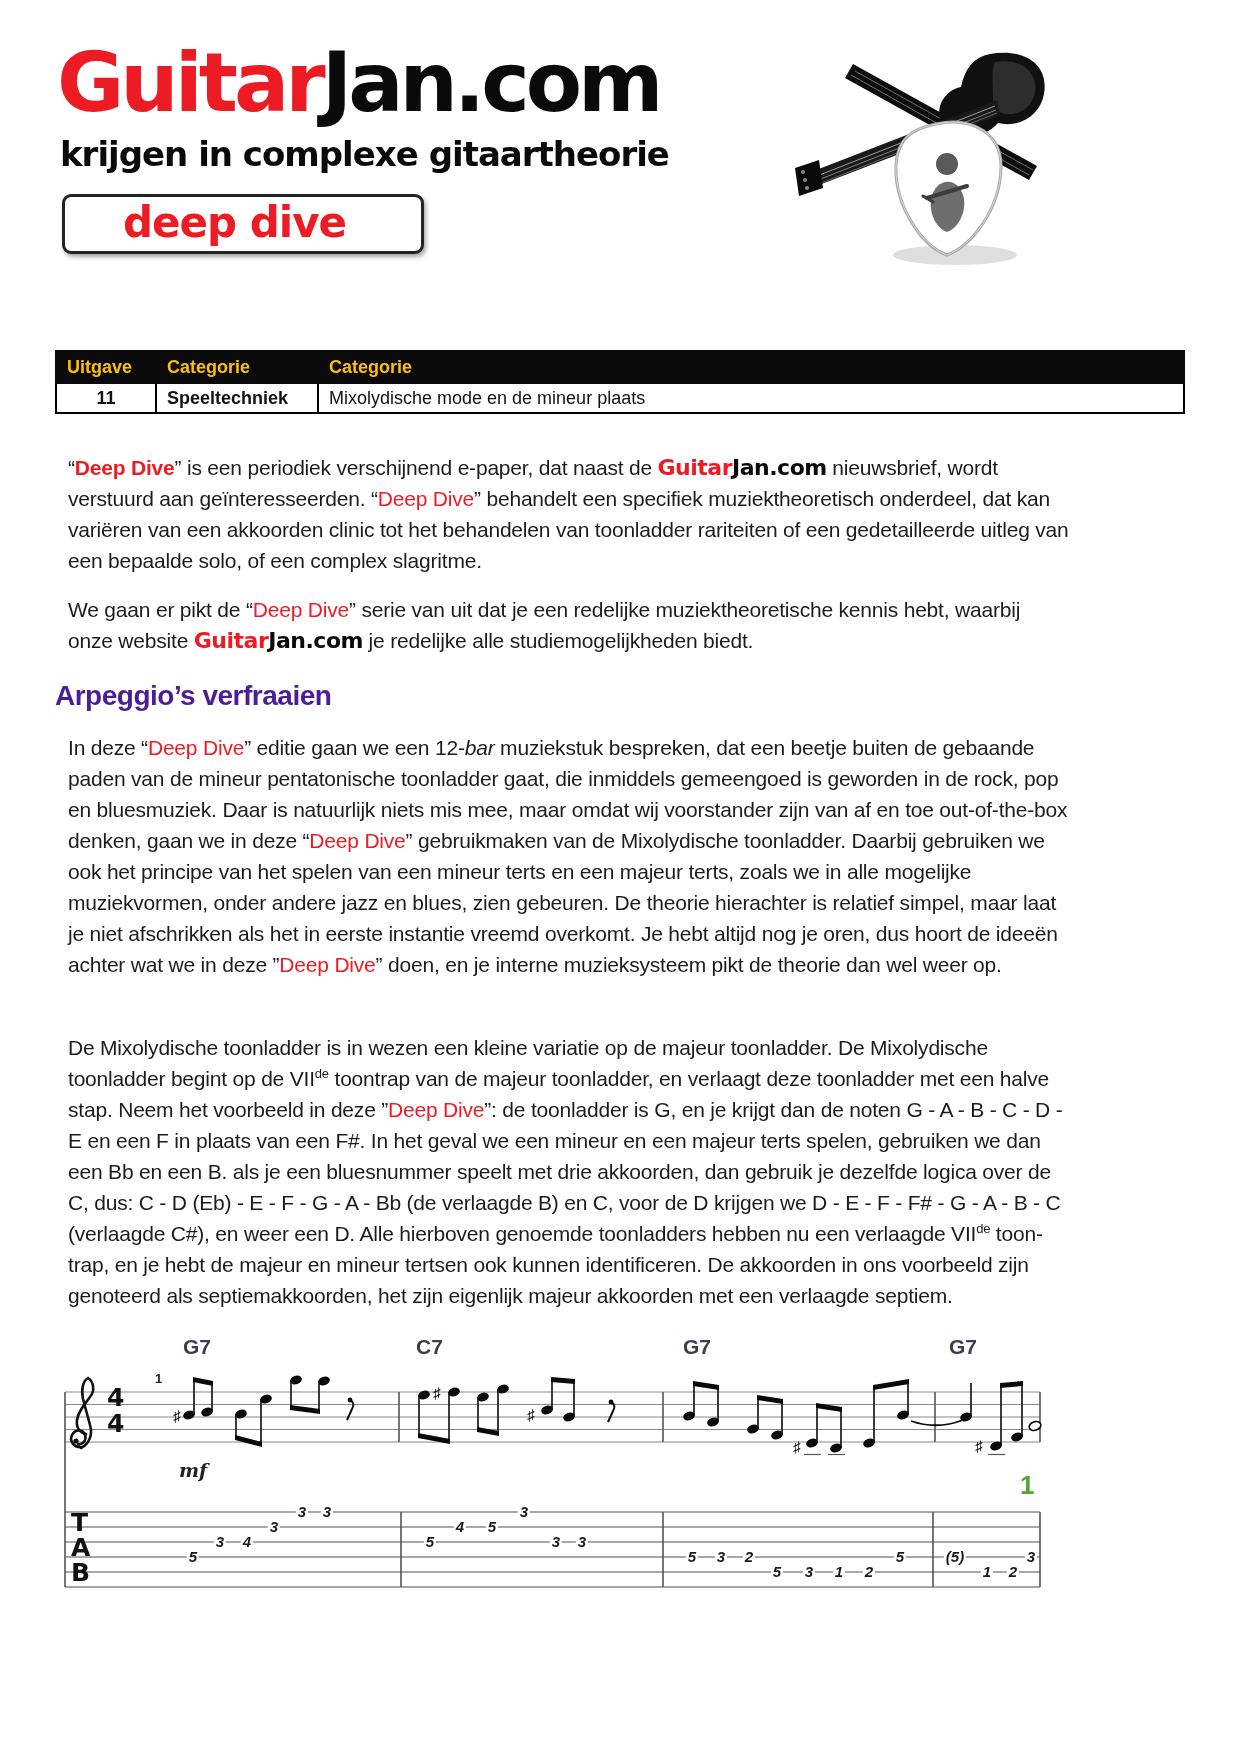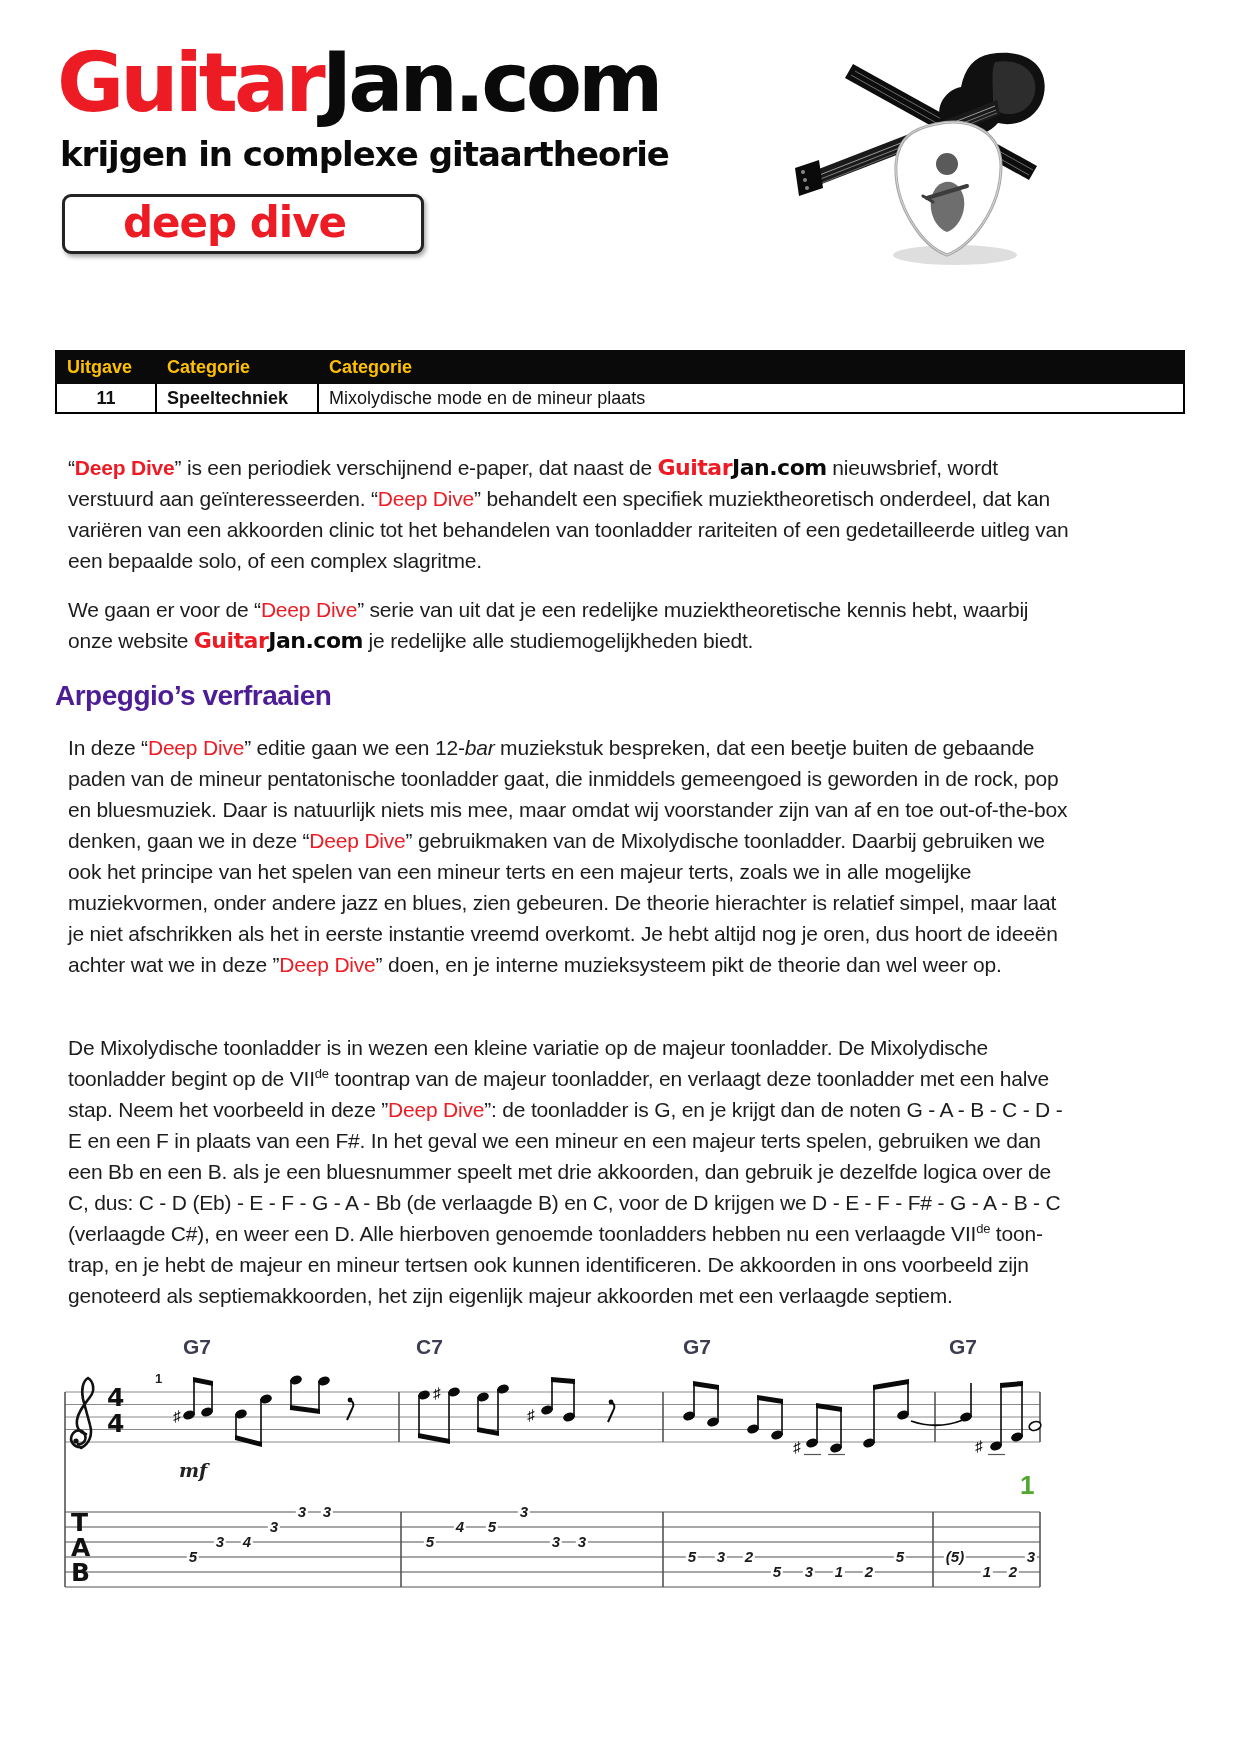--- a/index.html
+++ b/index.html
@@ -114,21 +114,21 @@
     <tr>
       <td class="c1">11</td>
       <td class="c2">Speeltechniek</td>
       <td>Mixolydische mode en de mineur plaats</td>
     </tr>
   </tbody>
     </table>
 
   <div class="para" style="top:452px"><span>“</span><span class="dd b">Deep Dive</span><span>” is een periodiek verschijnend e-paper, dat naast de </span><span class="inline-logo red">Guitar</span><span class="inline-logo blk">Jan.com</span><span> nieuwsbrief, wordt verstuurd aan geïnteresseerden. “</span><span class="dd">Deep Dive</span><span>” behandelt een specifiek muziektheoretisch onderdeel, dat kan variëren van een akkoorden clinic tot het behandelen van toonladder rariteiten of een gedetailleerde uitleg van een bepaalde solo, of een complex slagritme.</span></div>
 
-  <div class="para" style="top:594px"><span>We gaan er voor de “</span><span class="dd">Deep Dive</span><span>” serie van uit dat je een redelijke muziektheoretische kennis hebt, waarbij onze website </span><span class="inline-logo red">Guitar</span><span class="inline-logo blk">Jan.com</span><span> je redelijke alle studiemogelijkheden biedt.</span></div>
+  <div class="para" style="top:594px"><span>We gaan er pikt de “</span><span class="dd">Deep Dive</span><span>” serie van uit dat je een redelijke muziektheoretische kennis hebt, waarbij onze website </span><span class="inline-logo red">Guitar</span><span class="inline-logo blk">Jan.com</span><span> je redelijke alle studiemogelijkheden biedt.</span></div>
 
   <div class="h2" style="top:680px">Arpeggio’s verfraaien</div>
 
   <div class="para" style="top:732px"><span>In deze “</span><span class="dd">Deep Dive</span><span>” editie gaan we een 12-</span><span class="it">bar</span><span> muziekstuk bespreken, dat een beetje buiten de gebaande paden van de mineur pentatonische toonladder gaat, die inmiddels gemeengoed is geworden in de rock, pop en bluesmuziek. Daar is natuurlijk niets mis mee, maar omdat wij voorstander zijn van af en toe out-of-the-box denken, gaan we in deze “</span><span class="dd">Deep Dive</span><span>” gebruikmaken van de Mixolydische toonladder. Daarbij gebruiken we ook het principe van het spelen van een mineur terts en een majeur terts, zoals we in alle mogelijke muziekvormen, onder andere jazz en blues, zien gebeuren. De theorie hierachter is relatief simpel, maar laat je niet afschrikken als het in eerste instantie vreemd overkomt. Je hebt altijd nog je oren, dus hoort de ideeën achter wat we in deze ”</span><span class="dd">Deep Dive</span><span>” doen, en je interne muzieksysteem pikt de theorie dan wel weer op.</span></div>
 
   <div class="para" style="top:1032px"><span>De Mixolydische toonladder is in wezen een kleine variatie op de majeur toonladder. De Mixolydische toonladder begint op de VII</span><span class="sup">de</span><span> toontrap van de majeur toonladder, en verlaagt deze toonladder met een halve stap. Neem het voorbeeld in deze ”</span><span class="dd">Deep Dive</span><span>”: de toonladder is G, en je krijgt dan de noten G - A - B - C - D - E en een F in plaats van een F#. In het geval we een mineur en een majeur terts spelen, gebruiken we dan een Bb en een B. als je een bluesnummer speelt met drie akkoorden, dan gebruik je dezelfde logica over de C, dus: C - D (Eb) - E - F - G - A - Bb (de verlaagde B) en C, voor de D krijgen we D - E - F - F# - G - A - B - C (verlaagde C#), en weer een D. Alle hierboven genoemde toonladders hebben nu een verlaagde VII</span><span class="sup">de</span><span> toon-trap, en je hebt de majeur en mineur tertsen ook kunnen identificeren. De akkoorden in ons voorbeeld zijn genoteerd als septiemakkoorden, het zijn eigenlijk majeur akkoorden met een verlaagde septiem.</span></div>
 
   <div class="figure">
     <svg width="990" height="295" viewBox="0 0 990 295">
 

